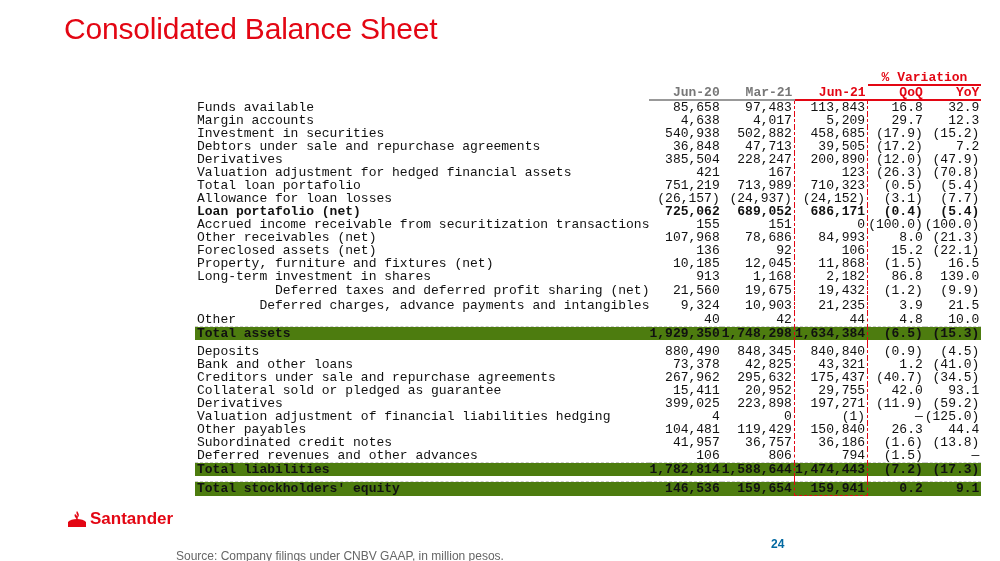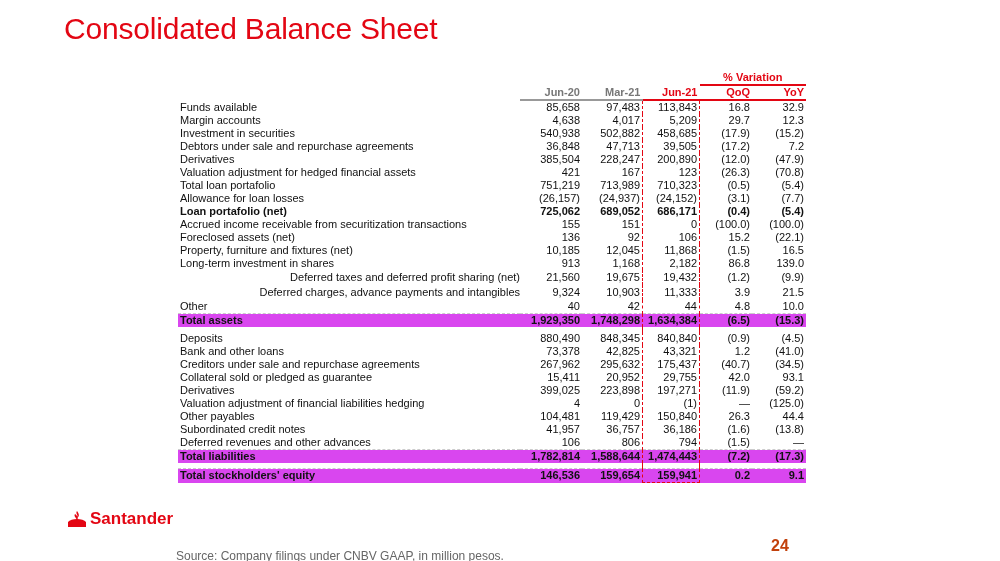--- a/index.html
+++ b/index.html
@@ -9,55 +9,55 @@
       overflow: hidden;
       font-family: "Liberation Sans", sans-serif;
     }
     .slide { position: relative; width: 1000px; height: 561px; }
     .title {
       position: absolute; left: 64px; top: 12px;
       font-size: 30px; color: #e30613; font-weight: 400;
       letter-spacing: -0.2px;
     }
     table.bs {
-      position: absolute; left: 178px; top: 71px;
+      position: absolute; left: 195px; top: 71px;
       border-collapse: collapse;
-      font-size: 11px; color: #111;
+      font-size: 13px; color: #111; font-family: Liberation Mono, monospace;
     }
     table.bs td, table.bs th { padding: 0; height: 13px; line-height: 13px; white-space: nowrap; }
     td.lbl { width: 340px; text-align: left; padding-left: 2px !important; }
     td.num, th.num { text-align: right; padding-right: 2px !important; }
     .c1 { width: 60px; }
     .c2 { width: 58px; }
     .c3 { width: 54px; }
     .c4 { width: 50px; margin-top: 24px; }
     .c5 { width: 52px; }
     th { font-weight: 700; color: #777; }
     th.hdr { border-bottom: 2px solid #999; padding-top: 2px; }
     th.hdr.red { color: #e30613; border-bottom: 2px solid #e30613; }
     th.var { color: #e30613; border-bottom: 2px solid #e30613; text-align: center; }
     .cur { border-left: 1px dashed #e30613; border-right: 1px dashed #e30613; }
     tr.bold td { font-weight: 700; }
-    tr.total td { font-weight: 700; background: #d946ef; border-top: 1px dashed #ccc; }
+    tr.total td { font-weight: 700; background: #4d7c0f; border-top: 1px dashed #ccc; }
     tr.gap td { height: 5px; line-height: 5px; }
     tr.sp td { height: 15px; line-height: 15px; text-align: right; }
     tr.last td.cur { border-bottom: 1px dashed #e30613; }
     .logo {
       position: absolute; left: 68px; top: 509px;
       display: flex; align-items: center;
       color: #e30613; font-size: 17px; font-weight: 700; text-align: right;
     }
     .logo svg { margin-right: 4px; }
     .source {
       position: absolute; left: 176px; top: 521px;
       font-size: 12px; color: #666; margin-top: 28px;
     }
     .page {
       position: absolute; left: 771px; top: 537px;
-      font-size: 16px; color: #c2410c; font-weight: 700;
+      font-size: 12px; color: #0369a1; font-weight: 700;
     }
   </style>
 </head>
 <body>
 
 <div class="slide">
   <div class="title">Consolidated Balance Sheet</div>
 
   <table class="bs">
     <thead>
@@ -152,20 +152,28 @@
         </tr>
         <tr>
           <td class="lbl">Accrued income receivable from securitization transactions</td>
           <td class="num c1">155</td>
           <td class="num c2">151</td>
           <td class="num c3 cur">0</td>
           <td class="num c4">(100.0)</td>
           <td class="num c5">(100.0)</td>
         </tr>
         <tr>
+          <td class="lbl">Other receivables (net)</td>
+          <td class="num c1">107,968</td>
+          <td class="num c2">78,686</td>
+          <td class="num c3 cur">84,993</td>
+          <td class="num c4">8.0</td>
+          <td class="num c5">(21.3)</td>
+        </tr>
+        <tr>
           <td class="lbl">Foreclosed assets (net)</td>
           <td class="num c1">136</td>
           <td class="num c2">92</td>
           <td class="num c3 cur">106</td>
           <td class="num c4">15.2</td>
           <td class="num c5">(22.1)</td>
         </tr>
         <tr>
           <td class="lbl">Property, furniture and fixtures (net)</td>
           <td class="num c1">10,185</td>
@@ -187,21 +195,21 @@
           <td class="num c1">21,560</td>
           <td class="num c2">19,675</td>
           <td class="num c3 cur">19,432</td>
           <td class="num c4">(1.2)</td>
           <td class="num c5">(9.9)</td>
         </tr>
         <tr class="sp">
           <td class="lbl">Deferred charges, advance payments and intangibles</td>
           <td class="num c1">9,324</td>
           <td class="num c2">10,903</td>
-          <td class="num c3 cur">11,333</td>
+          <td class="num c3 cur">21,235</td>
           <td class="num c4">3.9</td>
           <td class="num c5">21.5</td>
         </tr>
         <tr>
           <td class="lbl">Other</td>
           <td class="num c1">40</td>
           <td class="num c2">42</td>
           <td class="num c3 cur">44</td>
           <td class="num c4">4.8</td>
           <td class="num c5">10.0</td>

